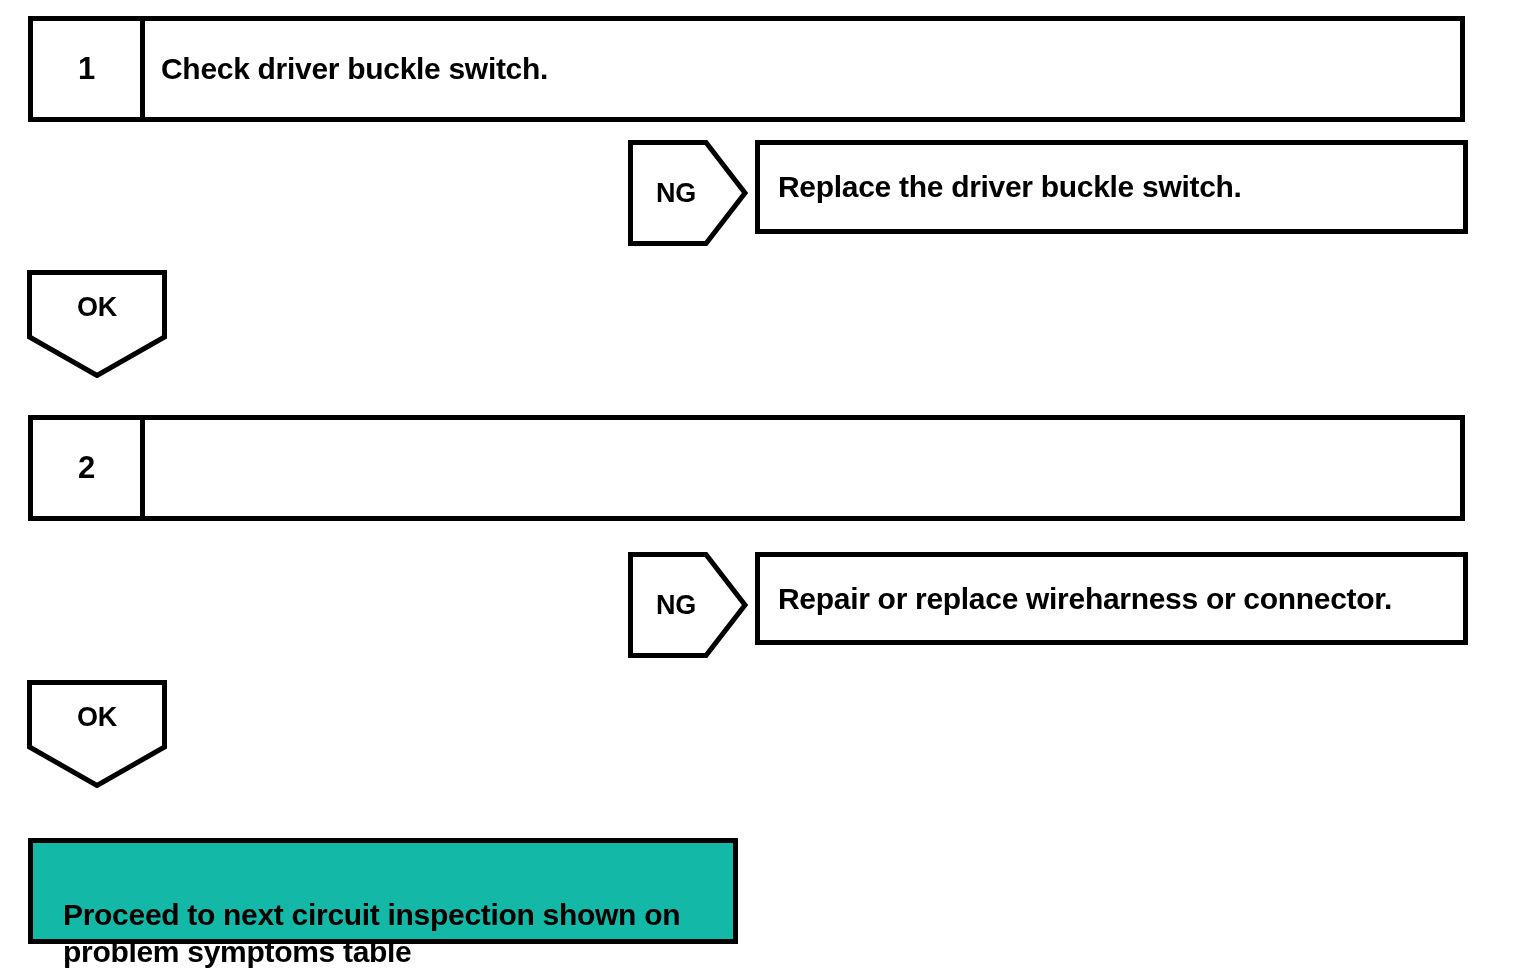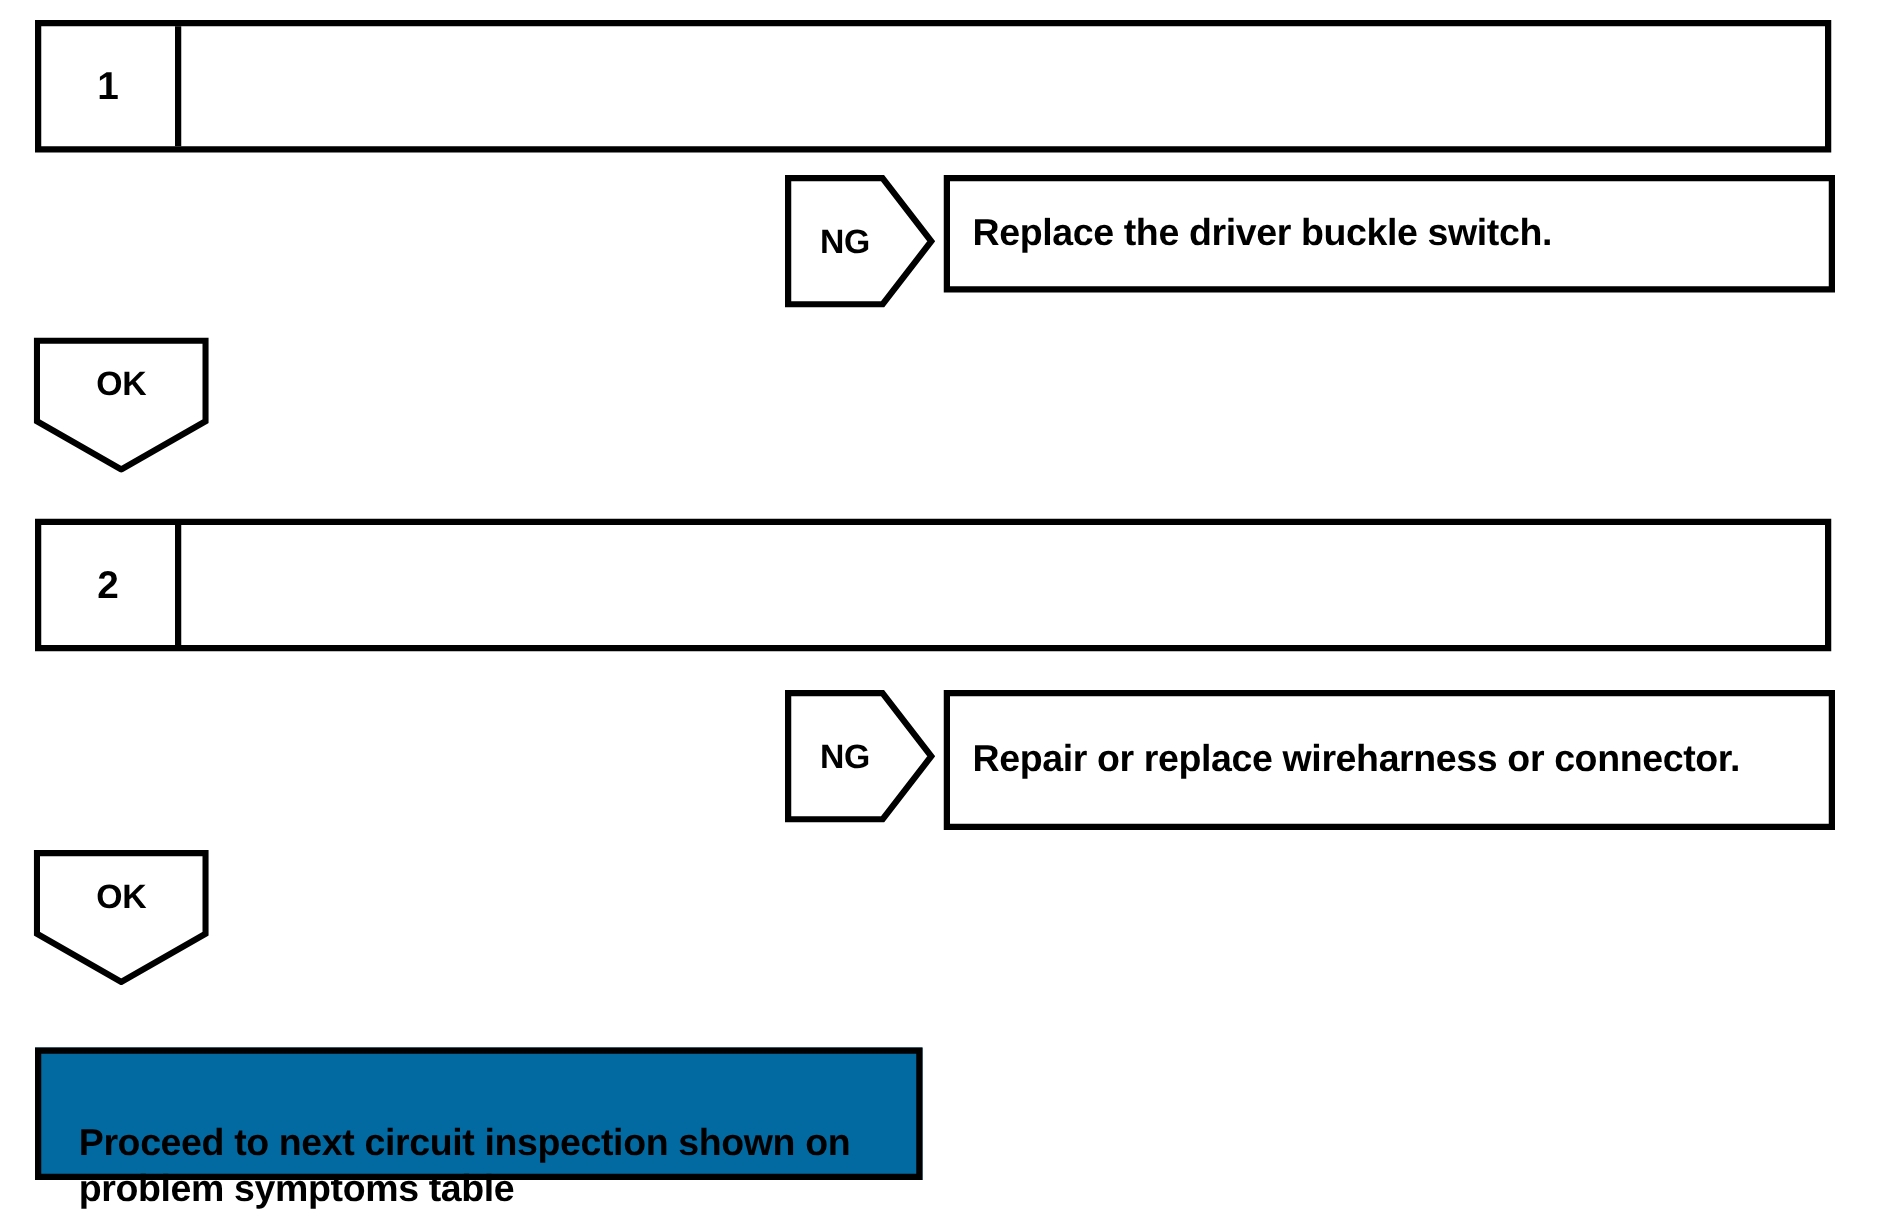--- a/index.html
+++ b/index.html
@@ -126,37 +126,38 @@
     justify-content: center;
     font-size: 27px;
     font-weight: bold;
     letter-spacing: -0.2px;
   }
 
   
   .final-box {
     position: absolute;
     border: 5px solid #000;
-    background: #0369a1;
+    background: #14b8a6;
     box-sizing: border-box;
     padding: 16px 14px 10px 30px;
     font-size: 30px;
     font-weight: bold;
     line-height: 37px;
     letter-spacing: -0.3px;
     white-space: pre-line;
   }
 </style>
 </head>
 <body>
 
 <div class="canvas">
 
   <div class="step-box" style="left:28px; top:16px; width:1437px; height:106px;">
     <div class="step-num">1</div>
+    <div class="step-text">Check driver buckle switch.</div>
   </div>
 
   <div class="ng-arrow" style="left:628px; top:140px;">
     <svg width="120" height="106" viewBox="0 0 120 106">
       <polygon points="2.5,2.5 78,2.5 117,53 78,103.5 2.5,103.5" fill="#ffffff" stroke="#000000" stroke-width="5" stroke-linejoin="miter"></polygon>
     </svg>
     <div class="ng-label">NG</div>
   </div>
 
   <div class="action-box" style="left:755px; top:140px; width:713px; height:94px;">
@@ -174,21 +175,21 @@
     <div class="step-num">2</div>
   </div>
 
   <div class="ng-arrow" style="left:628px; top:552px;">
     <svg width="120" height="106" viewBox="0 0 120 106">
       <polygon points="2.5,2.5 78,2.5 117,53 78,103.5 2.5,103.5" fill="#ffffff" stroke="#000000" stroke-width="5" stroke-linejoin="miter"></polygon>
     </svg>
     <div class="ng-label">NG</div>
   </div>
 
-  <div class="action-box" style="left:755px; top:552px; width:713px; height:112px;">
+  <div class="action-box" style="left:755px; top:552px; width:713px; height:93px;">
     <span>Repair or replace wireharness or connector.</span>
   </div>
 
   <div class="ok-arrow" style="left:27px; top:680px;">
     <svg width="140" height="108" viewBox="0 0 140 108">
       <polygon points="2.5,2.5 137.5,2.5 137.5,67 70,105.5 2.5,67" fill="#ffffff" stroke="#000000" stroke-width="5" stroke-linejoin="miter"></polygon>
     </svg>
     <div class="ok-label">OK</div>
   </div>
 

